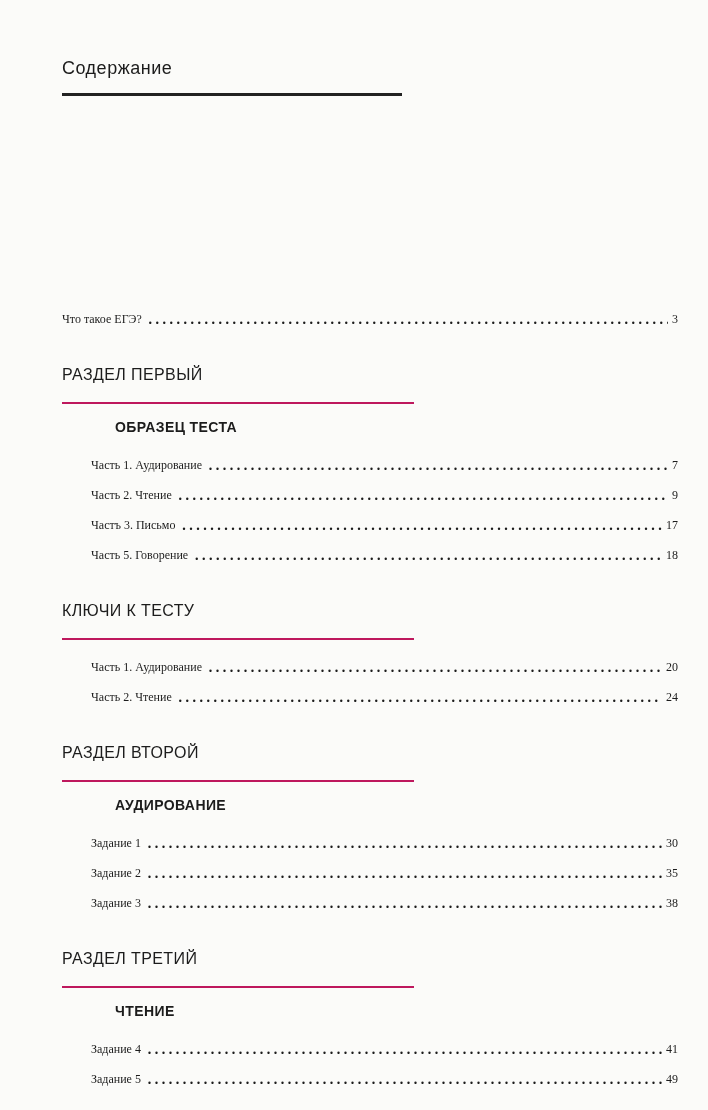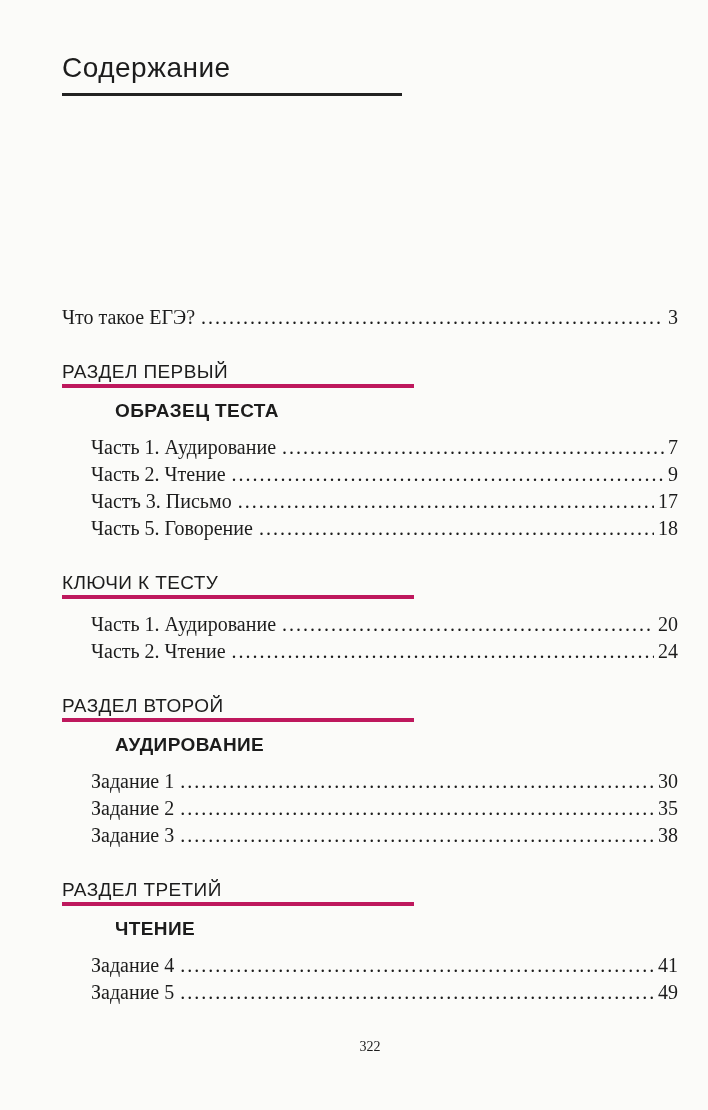--- a/index.html
+++ b/index.html
@@ -16,61 +16,61 @@
     padding: 52px 30px 0 62px;
     height: 100%;
   }
   .doc-title-block {
     width: 340px;
     border-bottom: 3px solid #222;
     padding-bottom: 9px;
   }
   .doc-title {
     font-family: "Liberation Sans", sans-serif;
-    font-size: 28px;
+    font-size: 18px;
     font-weight: 400;
     letter-spacing: 0.5px;
     line-height: 32px;
   }
   .intro-gap { height: 208px; }
   .toc-row {
     display: flex;
     align-items: center;
-    font-size: 20px;
+    font-size: 12px;
     line-height: 27px;
   }
   .toc-row .label { white-space: nowrap; }
   .leader {
     flex: 1;
     overflow: hidden;
     white-space: nowrap;
     margin: 0 4px 0 6px;
     min-width: 20px;
   }
   .leader::after {
     content: "..................................................................................................................";
     letter-spacing: 2px;
     font-size: 20px;
   }
   .pagenum { white-space: nowrap; }
   .section { margin-top: 30px; }
   .section-heading {
     font-family: "Liberation Sans", sans-serif;
-    font-size: 19px;
+    font-size: 16px;
     font-weight: 400;
     letter-spacing: 0.4px;
     width: 352px;
-    border-bottom: 4px solid #be185d;
-    padding-bottom: 1px;
+    border-bottom: 2px solid #be185d;
+    padding-bottom: 16px;
     line-height: 22px;
   }
   .section-sub {
     font-family: "Liberation Sans", sans-serif;
     font-weight: bold;
-    font-size: 19px;
+    font-size: 14px;
     line-height: 22px;
     letter-spacing: 0.4px;
     margin: 12px 0 12px 53px;
   }
   .items { margin-left: 29px; }
   .items.no-sub { margin-top: 12px; }
   .footer-page {
     text-align: center;
     margin-top: 30px;
     font-size: 14px;

